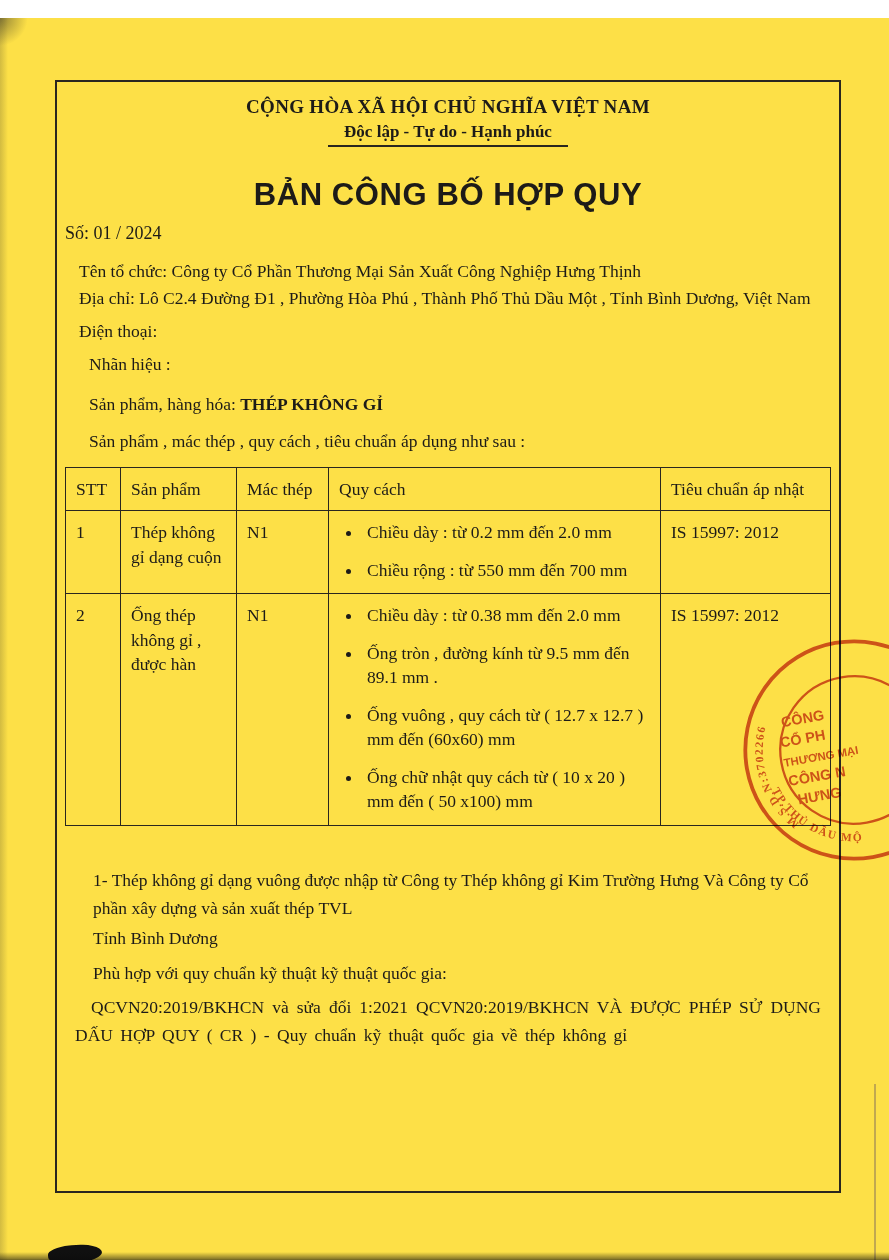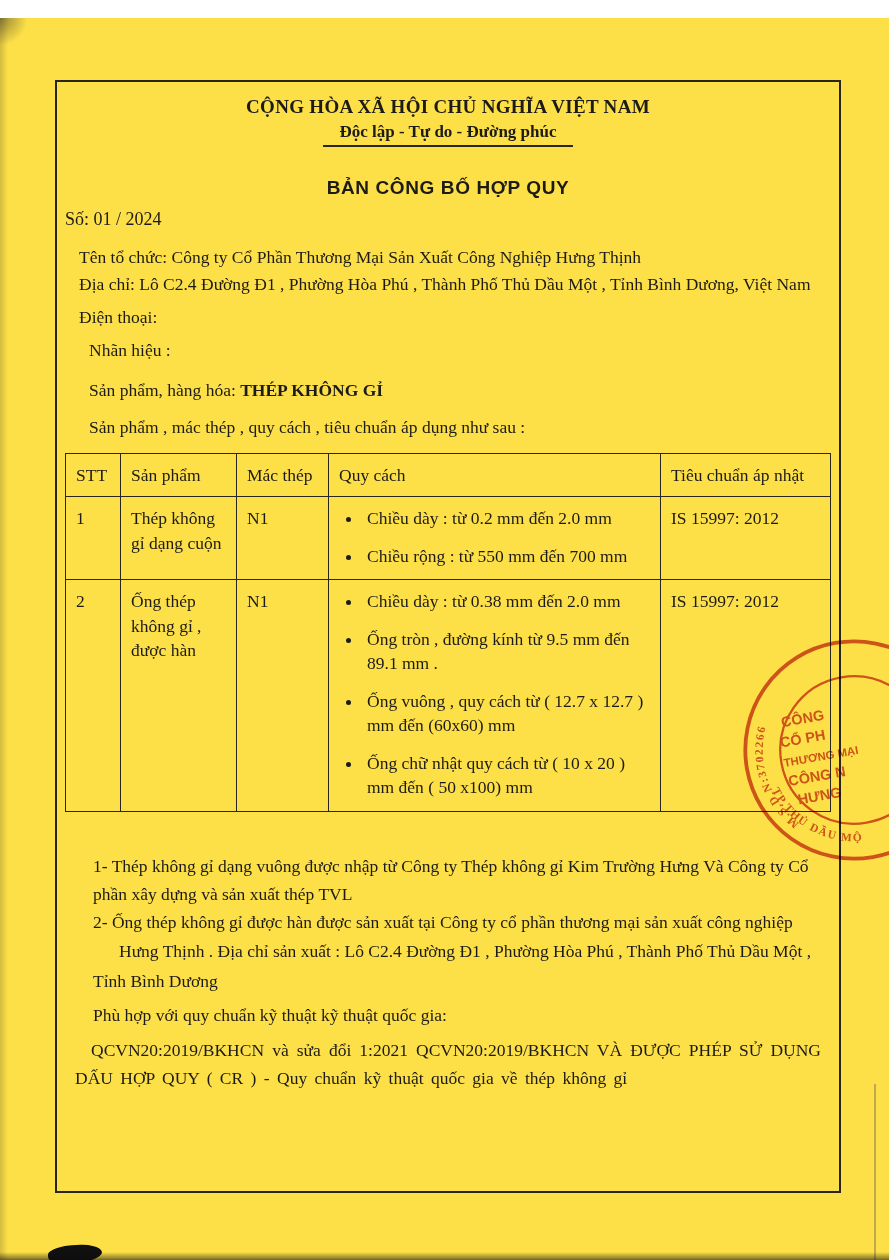--- a/index.html
+++ b/index.html
@@ -23,21 +23,21 @@
   .center { text-align:center; }
   .nat-title { font-size:19px; font-weight:bold; letter-spacing:.3px; }
   .motto-wrap { text-align:center; margin-top:4px; }
   .motto {
     display:inline-block; font-size:17px; font-weight:bold;
     padding:0 16px 3px 16px; border-bottom:2px solid #29261f;
   }
   .doc-title {
     text-align:center; margin-top:30px;
     font-family:"Liberation Sans","DejaVu Sans",sans-serif;
-    font-size:19px; font-weight:bold; letter-spacing:.6px;
+    font-size:31px; font-weight:bold; letter-spacing:.6px;
   }
   .doc-number { font-size:18px; margin-top:10px; }
   .para { font-size:17.5px; line-height:1.55; padding:0 14px; }
   .p-org { margin-top:14px; }
   .p-phone { margin-top:6px; }
   .p-indent { padding-left:24px; }
   .p-product { margin-top:12px; }
   .p-brand { margin-top:6px; }
   .p-intro { margin-top:10px; }
   .bold { font-weight:bold; }
@@ -102,21 +102,21 @@
 </style>
 </head>
 <body>
 
 <div class="page">
 
   <div class="frame">
 
     <div class="center nat-title">CỘNG HÒA XÃ HỘI CHỦ NGHĨA VIỆT NAM</div>
     <div class="motto-wrap">
-      <span class="motto">Độc lập - Tự do - Đường phúc</span>
+      <span class="motto">Độc lập - Tự do - Hạnh phúc</span>
     </div>
 
     <div class="doc-title">BẢN CÔNG BỐ HỢP QUY</div>
     <div class="doc-number">Số: 01 / 2024</div>
 
     <p class="para p-org">Tên tổ chức: Công ty Cổ Phần Thương Mại Sản Xuất Công Nghiệp Hưng Thịnh</p>
     <p class="para">Địa chỉ: Lô C2.4 Đường Đ1 , Phường Hòa Phú , Thành Phố Thủ Dầu Một , Tỉnh Bình Dương, Việt Nam</p>
     <p class="para p-phone">Điện thoại:</p>
     <p class="para p-indent p-brand">Nhãn hiệu :</p>
     <p class="para p-indent p-product"><span>Sản phẩm, hàng hóa: </span><span class="bold">THÉP KHÔNG GỈ</span></p>
@@ -164,21 +164,20 @@
                 <li>Ống chữ nhật quy cách từ ( 10 x 20 ) mm đến ( 50 x100) mm</li>
               </ul>
           </td>
           <td>IS 15997: 2012</td>
         </tr>
       </tbody>
     </table>
 
     <div class="notes">
       <p class="note-item"><span>1-</span> <span>Thép không gỉ dạng vuông được nhập từ Công ty Thép không gỉ Kim Trường Hưng Và Công ty Cổ phần xây dựng và sản xuất thép TVL</span></p>
-      <p class="note-item note-hang"><span>2-</span> <span>Ống thép không gỉ được hàn được sản xuất tại Công ty cổ phần thương mại sản xuất công nghiệp Hưng Thịnh . Địa chỉ sản xuất : Lô C2.4 Đường Đ1 , Phường Hòa Phú , Thành Phố Thủ Dầu Một ,</span></p>
       <p class="province">Tỉnh Bình Dương</p>
       <p class="conform">Phù hợp với quy chuẩn kỹ thuật kỹ thuật quốc gia:</p>
       <p class="regulation">QCVN20:2019/BKHCN và sửa đổi 1:2021 QCVN20:2019/BKHCN VÀ ĐƯỢC PHÉP SỬ DỤNG DẤU HỢP QUY ( CR ) -  Quy chuẩn kỹ thuật quốc gia về thép không gỉ</p>
     </div>
 
   </div>
 
   <svg class="stamp" viewBox="0 0 300 300" aria-hidden="true">
     <circle cx="150" cy="150" r="143" fill="none" stroke-width="5" stroke="#c43a2e"></circle>
     <circle cx="150" cy="150" r="97" fill="none" stroke-width="3" stroke="#c43a2e"></circle>

